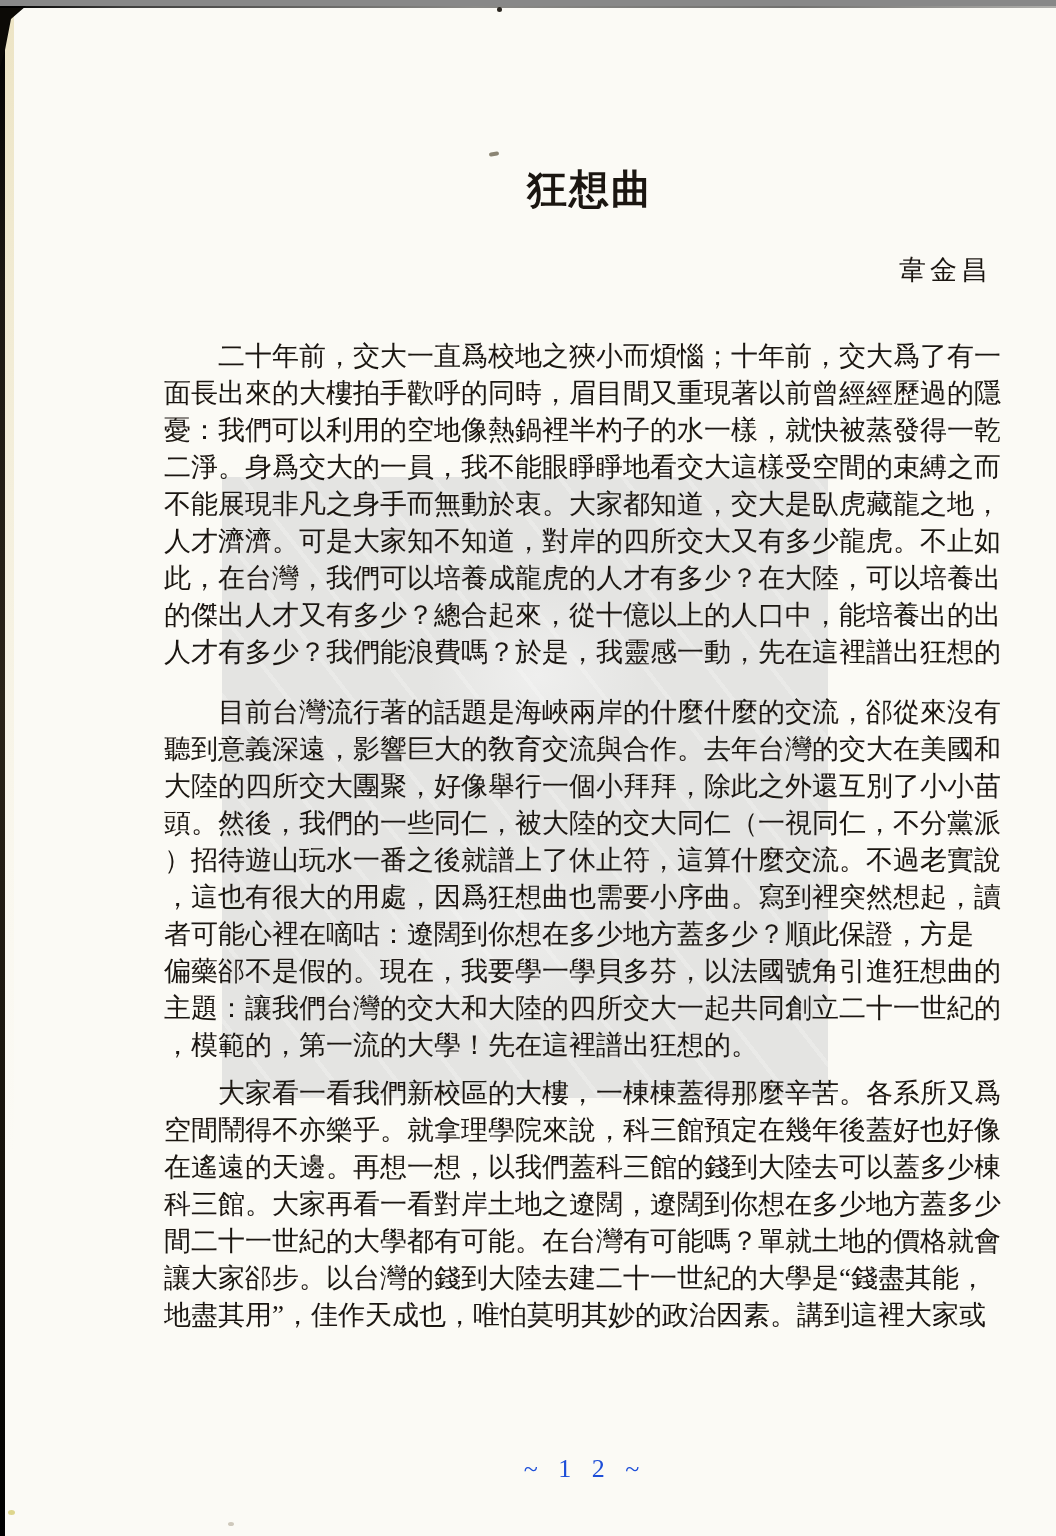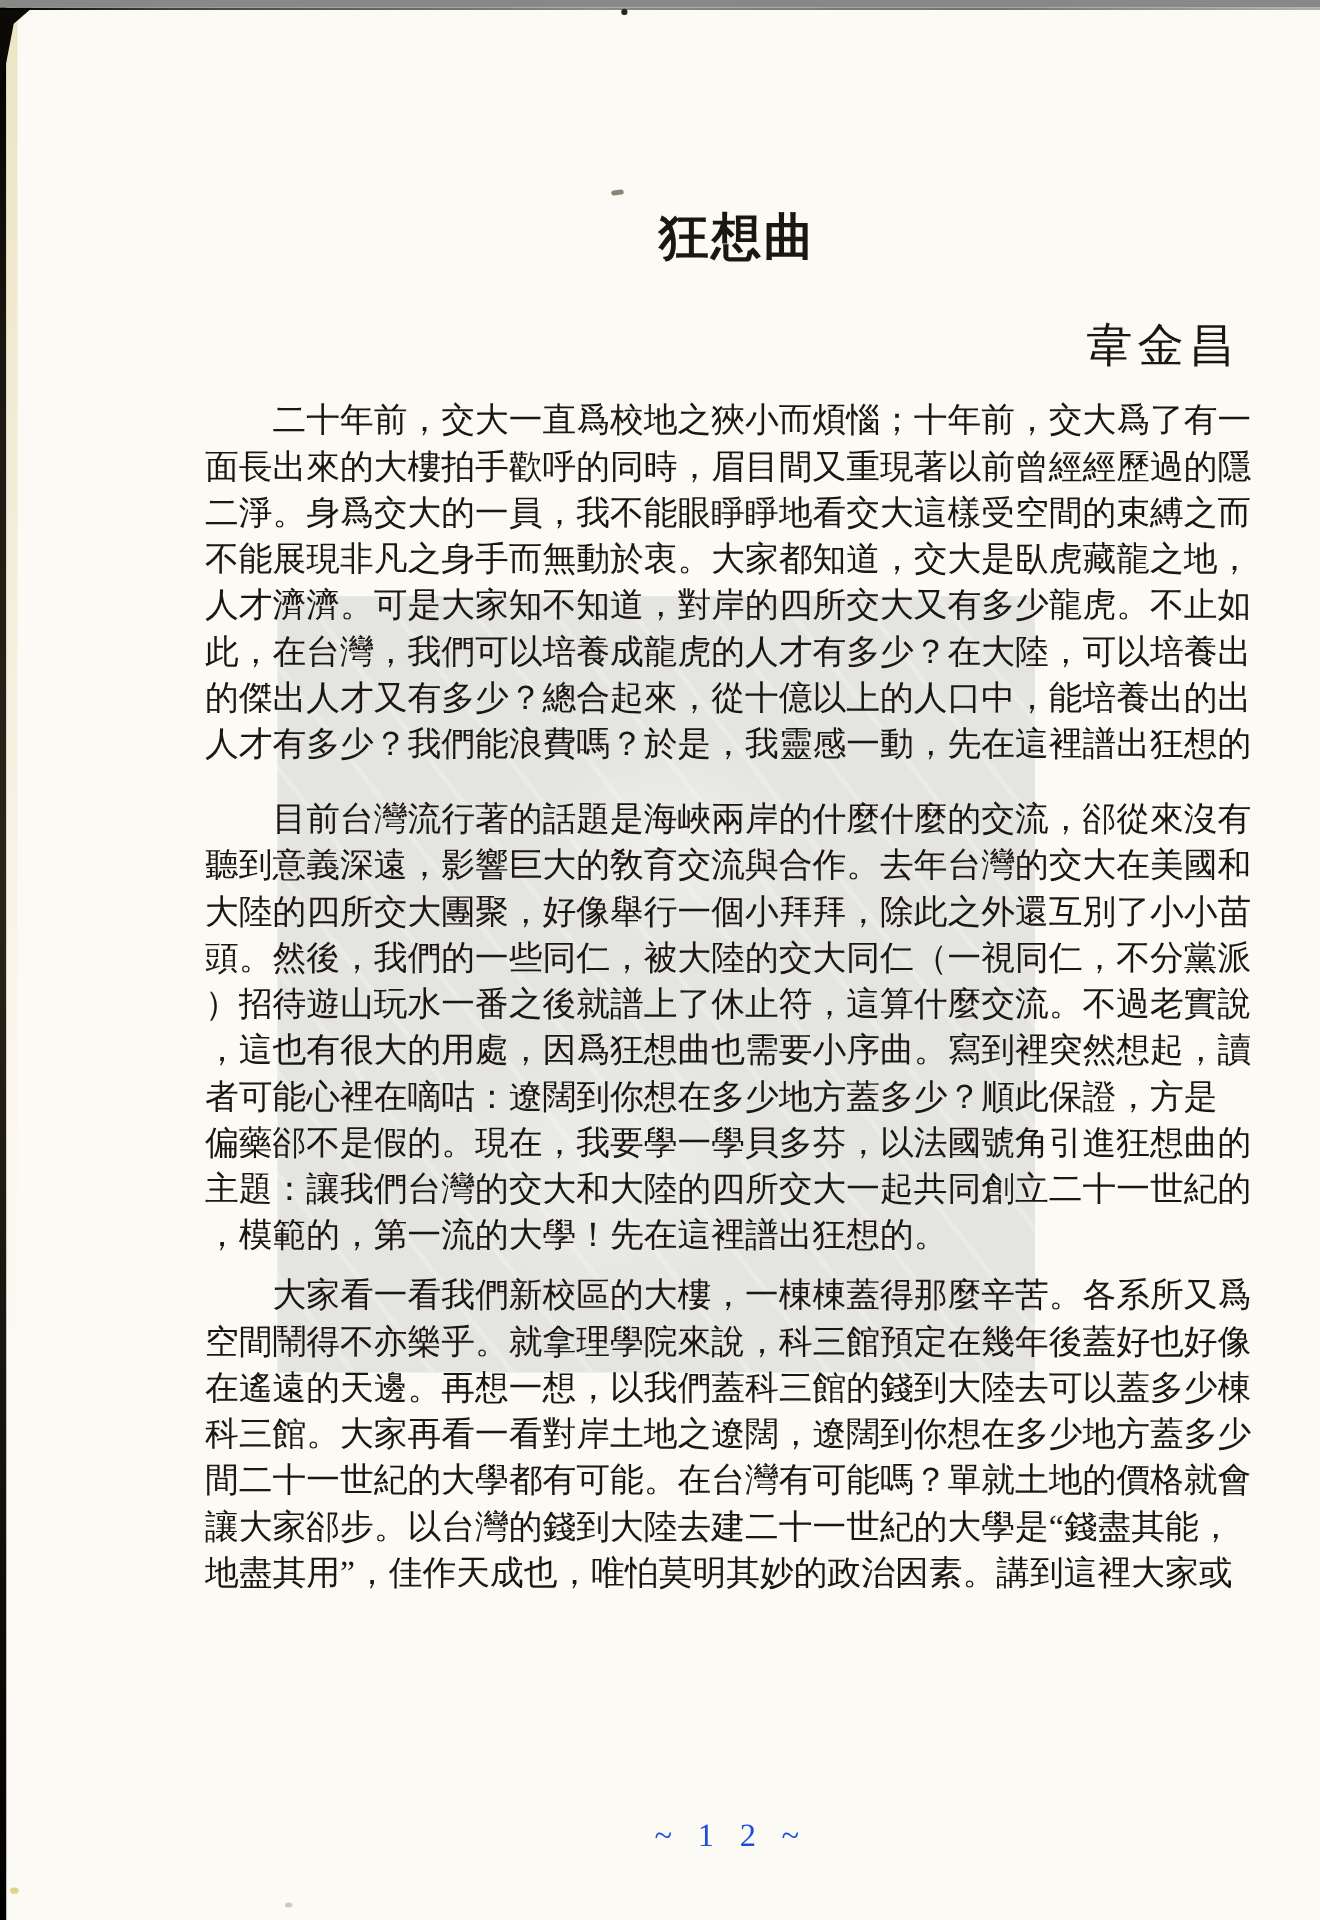--- a/index.html
+++ b/index.html
@@ -48,24 +48,24 @@
     z-index: 1;
   }
 
   
   .title {
     position: absolute; left: 527px; top: 156px; z-index: 2;
     margin: 0; font-size: 40px; font-weight: 600; letter-spacing: 2px; white-space: nowrap;
   }
   .author {
     position: absolute; right: 64px; top: 246px; z-index: 2;
-    font-size: 37px; letter-spacing: 4px; white-space: nowrap;
+    font-size: 27px; letter-spacing: 4px; white-space: nowrap;
   }
   .body-text {
-    position: absolute; left: 164px; top: 312px; width: 842px; z-index: 2;
+    position: absolute; left: 164px; top: 332px; width: 842px; z-index: 2;
   }
   .para { margin: 0; }
   .para-2 { margin-top: 23px; }
   .para-3 { margin-top: 11px; }
   .line {
     height: 37px; line-height: 37px; font-size: 27px;
     white-space: nowrap; letter-spacing: 0;
   }
   .indent { text-indent: 54px; }
   .footer {
@@ -89,20 +89,21 @@
 
   <div class="highlight"></div>
 
   <h1 class="title">狂想曲</h1>
   <div class="author">韋金昌</div>
 
   <div class="body-text">
     <div class="para para-1">
       <div class="line indent">二十年前，交大一直爲校地之狹小而煩惱；十年前，交大爲了有一</div>
       <div class="line">面長出來的大樓拍手歡呼的同時，眉目間又重現著以前曾經經歷過的隱</div>
+      <div class="line">憂：我們可以利用的空地像熱鍋裡半杓子的水一樣，就快被蒸發得一乾</div>
       <div class="line">二淨。身爲交大的一員，我不能眼睜睜地看交大這樣受空間的束縛之而</div>
       <div class="line">不能展現非凡之身手而無動於衷。大家都知道，交大是臥虎藏龍之地，</div>
       <div class="line">人才濟濟。可是大家知不知道，對岸的四所交大又有多少龍虎。不止如</div>
       <div class="line">此，在台灣，我們可以培養成龍虎的人才有多少？在大陸，可以培養出</div>
       <div class="line">的傑出人才又有多少？總合起來，從十億以上的人口中，能培養出的出</div>
       <div class="line">人才有多少？我們能浪費嗎？於是，我靈感一動，先在這裡譜出狂想的</div>
     </div>
     <div class="para para-2">
       <div class="line indent">目前台灣流行著的話題是海峽兩岸的什麼什麼的交流，郤從來沒有</div>
       <div class="line">聽到意義深遠，影響巨大的敎育交流與合作。去年台灣的交大在美國和</div>

